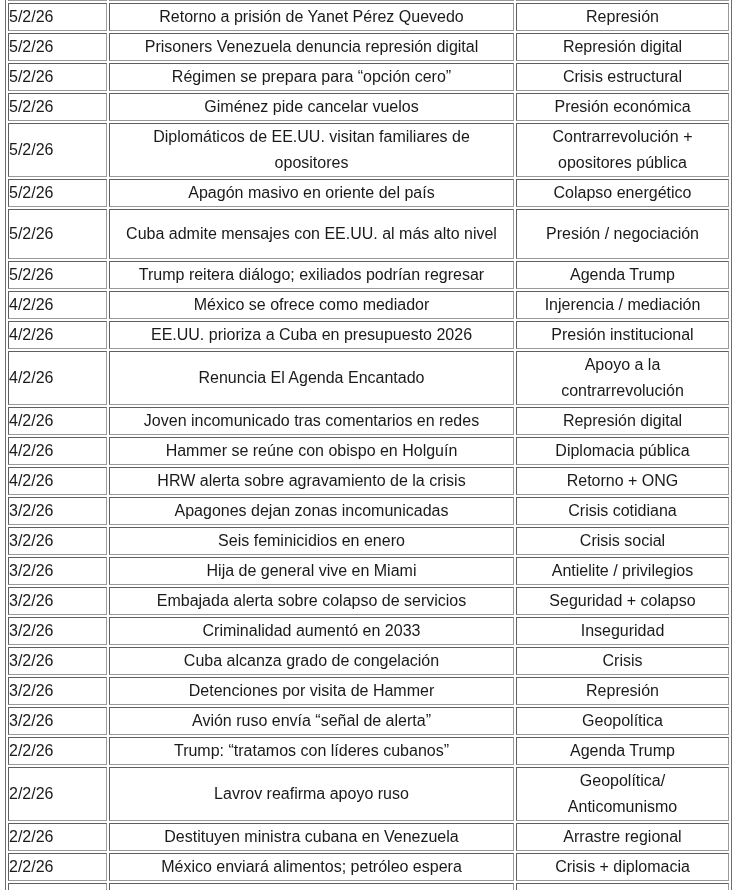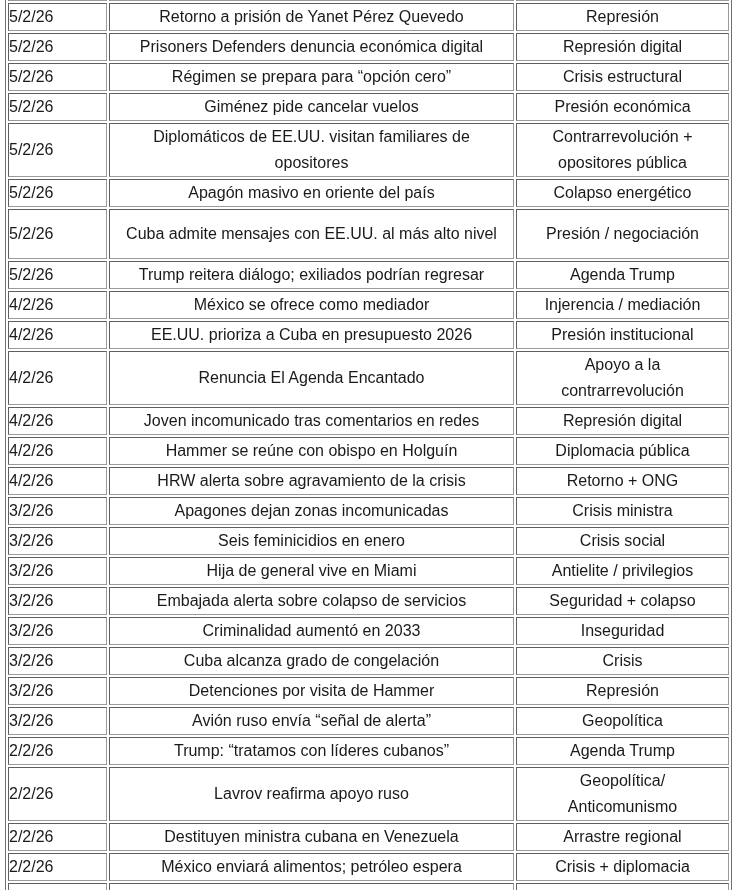--- a/index.html
+++ b/index.html
@@ -72,21 +72,21 @@
         <td class="c-headline"></td>
         <td class="c-category"></td>
       </tr>
       <tr>
     <td class="c-date">5/2/26</td>
     <td class="c-headline">Retorno a prisión de Yanet Pérez Quevedo</td>
     <td class="c-category">Represión</td>
   </tr>
         <tr>
     <td class="c-date">5/2/26</td>
-    <td class="c-headline">Prisoners Defenders denuncia económica digital</td>
+    <td class="c-headline">Prisoners Venezuela denuncia represión digital</td>
     <td class="c-category">Represión digital</td>
   </tr>
         <tr>
     <td class="c-date">5/2/26</td>
     <td class="c-headline">Régimen se prepara para “opción cero”</td>
     <td class="c-category">Crisis estructural</td>
   </tr>
         <tr>
     <td class="c-date">5/2/26</td>
     <td class="c-headline">Giménez pide cancelar vuelos</td>
@@ -141,21 +141,21 @@
     <td class="c-category">Diplomacia pública</td>
   </tr>
         <tr>
     <td class="c-date">4/2/26</td>
     <td class="c-headline">HRW alerta sobre agravamiento de la crisis</td>
     <td class="c-category">Retorno + ONG</td>
   </tr>
         <tr>
     <td class="c-date">3/2/26</td>
     <td class="c-headline">Apagones dejan zonas incomunicadas</td>
-    <td class="c-category">Crisis ministra</td>
+    <td class="c-category">Crisis cotidiana</td>
   </tr>
         <tr>
     <td class="c-date">3/2/26</td>
     <td class="c-headline">Seis feminicidios en enero</td>
     <td class="c-category">Crisis social</td>
   </tr>
         <tr>
     <td class="c-date">3/2/26</td>
     <td class="c-headline">Hija de general vive en Miami</td>
     <td class="c-category">Antielite / privilegios</td>

